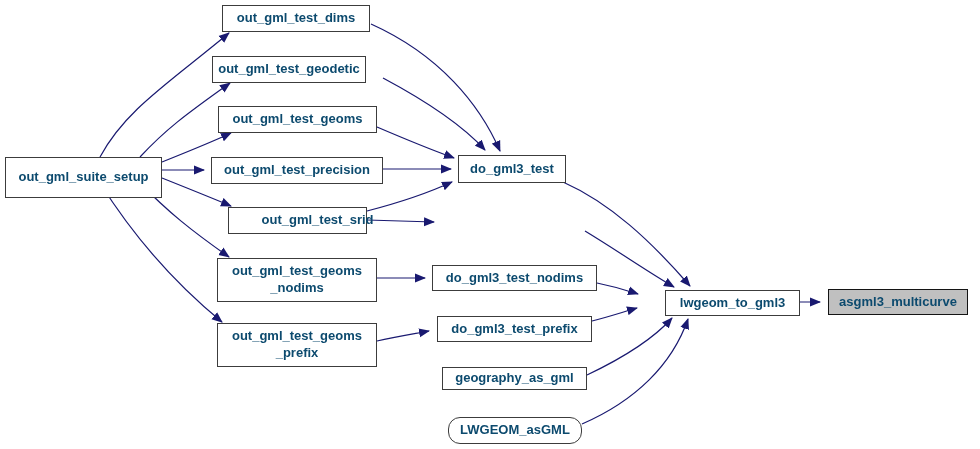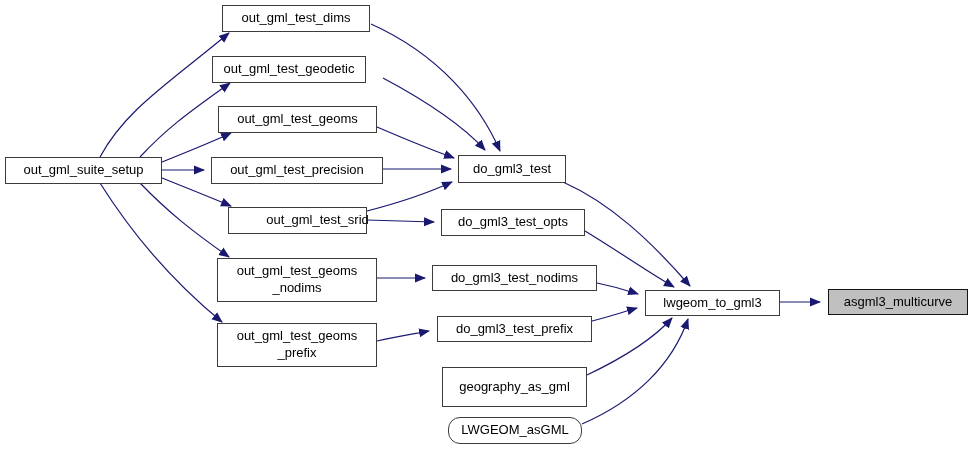--- a/index.html
+++ b/index.html
@@ -18,26 +18,27 @@
   }
   .node {
     position: absolute;
     box-sizing: border-box;
     display: flex;
     flex-direction: column;
     align-items: center;
     justify-content: center;
     background: #ffffff;
     border: 1px solid #3c3c3c;
-    color: #000000;
+    color: #0c4a6e;
     font-size: 13px;
     line-height: 1.3;
     text-align: center;
     white-space: nowrap;
     cursor: pointer;
+    font-weight: bold;
   }
   .node span { display: block; }
   .node.hl {
     background: #c0c0c0;
     border-color: #141414;
     cursor: default;
   }
 </style>
 </head>
 <body>
@@ -69,21 +70,21 @@
       <path d="M563,182 C610,203 650,240 690,286" marker-end="url(#arrow)"></path>
       <path d="M585,231 C618,251 648,272 674,287" marker-end="url(#arrow)"></path>
       <path d="M597,283 C612,286 626,290 638,294" marker-end="url(#arrow)"></path>
       <path d="M592,321 C608,317 623,312 637,308" marker-end="url(#arrow)"></path>
       <path d="M587,375 C625,357 655,337 672,318" marker-end="url(#arrow)"></path>
       <path d="M582,424 C635,401 672,365 688,319" marker-end="url(#arrow)"></path>
       <path d="M780,302 L820,302" marker-end="url(#arrow)"></path>
     </g>
   </svg>
 
-  <div class="node" style="left:5px; top:157px; width:157px; height:27px;">
+  <div class="node" style="left:5px; top:157px; width:157px; height:41px;">
     <span>out_gml_suite_setup</span>
   </div>
 
   <div class="node" style="left:222px; top:5px; width:148px; height:27px;">
     <span>out_gml_test_dims</span>
   </div>
 
   <div class="node" style="left:212px; top:56px; width:154px; height:27px;">
     <span>out_gml_test_geodetic</span>
   </div>
@@ -107,41 +108,38 @@
 
   <div class="node" style="left:217px; top:323px; width:160px; height:44px;">
     <span>out_gml_test_geoms</span>
     <span>_prefix</span>
   </div>
 
   <div class="node" style="left:458px; top:155px; width:108px; height:28px;">
     <span>do_gml3_test</span>
   </div>
 
-  <div class="node" style="left:441px; top:209px; width:144px; height:27px;">
-    <span>do_gml3_test_opts</span>
-  </div>
 
   <div class="node" style="left:432px; top:265px; width:165px; height:26px;">
     <span>do_gml3_test_nodims</span>
   </div>
 
   <div class="node" style="left:437px; top:316px; width:155px; height:26px;">
     <span>do_gml3_test_prefix</span>
   </div>
 
-  <div class="node" style="left:442px; top:367px; width:145px; height:40px;">
+  <div class="node" style="left:442px; top:367px; width:145px; height:23px;">
     <span>geography_as_gml</span>
   </div>
 
   <div class="node" style="left:448px; top:417px; width:134px; height:27px;border-radius:12px;">
     <span>LWGEOM_asGML</span>
   </div>
 
-  <div class="node" style="left:645px; top:290px; width:135px; height:26px;">
+  <div class="node" style="left:665px; top:290px; width:135px; height:26px;">
     <span>lwgeom_to_gml3</span>
   </div>
 
   <div class="node hl" style="left:828px; top:289px; width:140px; height:26px;">
     <span>asgml3_multicurve</span>
   </div>
 
 </div>
 
 </body></html>

